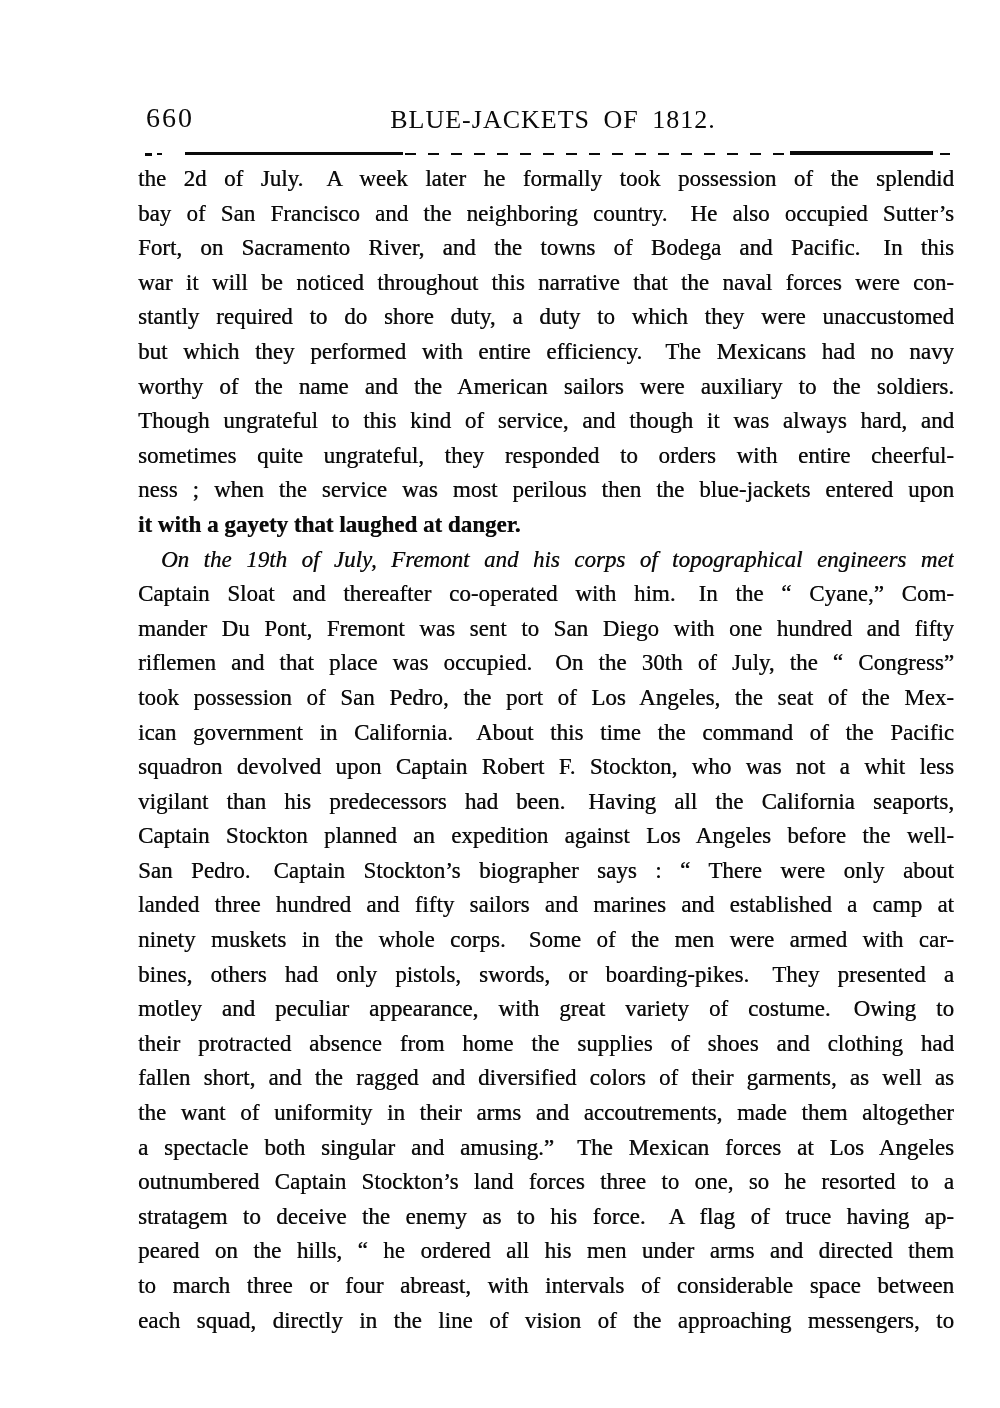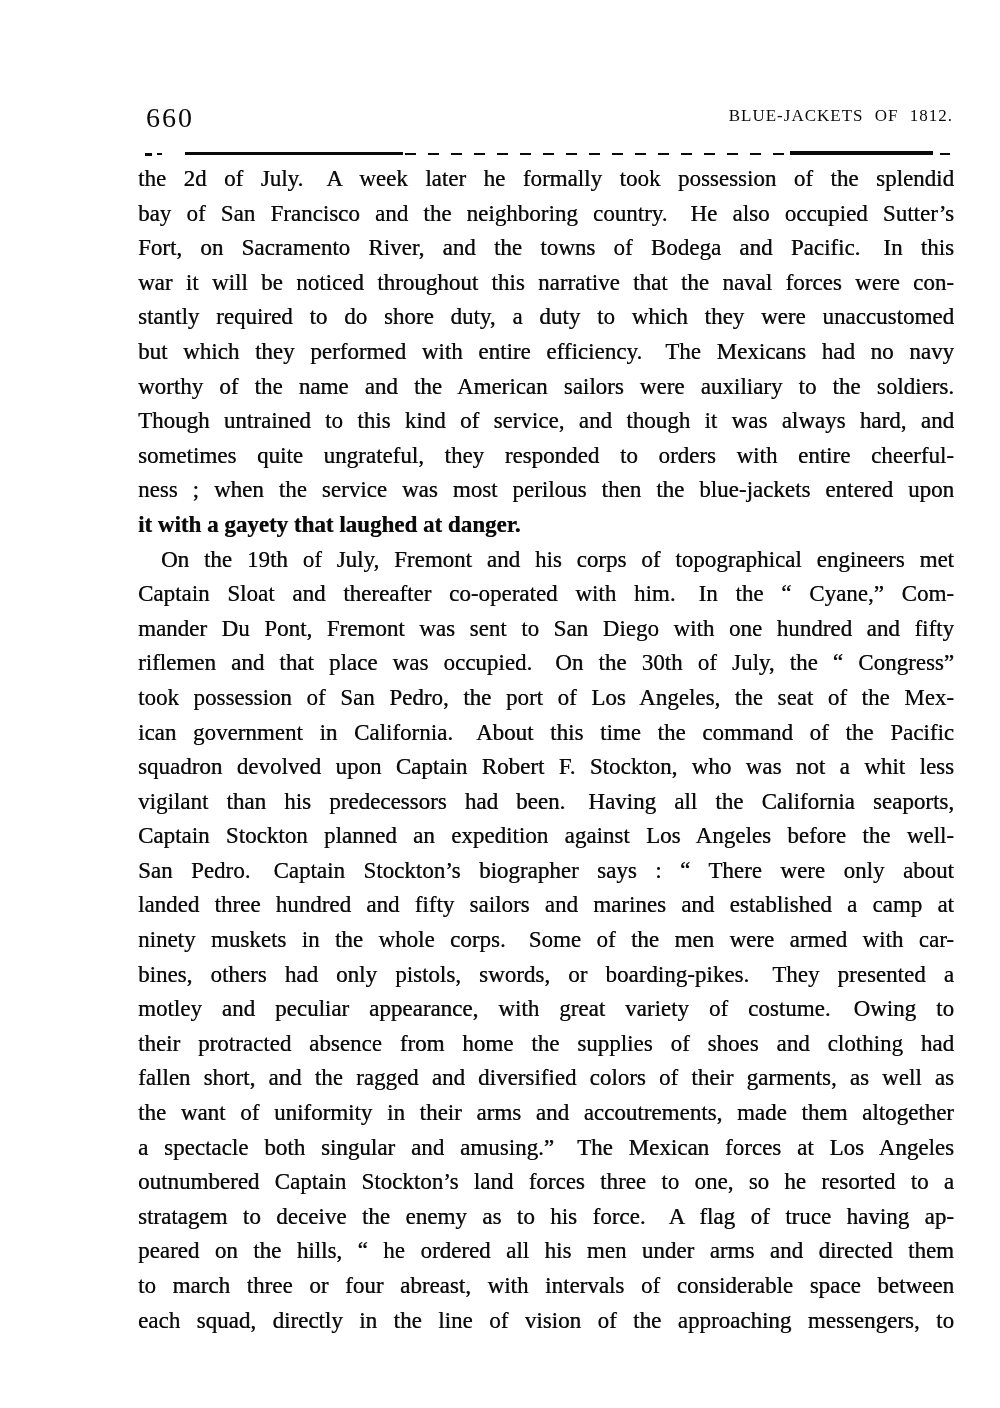--- a/index.html
+++ b/index.html
@@ -17,25 +17,25 @@
   .page-number {
     position: absolute;
     left: 146px;
     top: 104px;
     font-size: 28px;
     line-height: 1;
     letter-spacing: 2px;
   }
   .running-head {
     position: absolute;
-    left: 137px;
+    left: 145px;
     top: 107px;
     width: 816px;
-    text-align: right;
-    font-size: 17px;
+    text-align: center;
+    font-size: 26px;
     line-height: 1;
     letter-spacing: 1px;
     word-spacing: 6px;
   }
 
   
   .rule-seg { position: absolute; background: #0a0a0a; }
   .rule-tick1  { left: 145px; top: 153px; width: 7px;  height: 3px; }
   .rule-tick2  { left: 157px; top: 153px; width: 5px;  height: 2px; }
   .rule-solid1 { left: 185px; top: 152px; width: 218px; height: 3px; }
@@ -59,21 +59,21 @@
     text-shadow: 0.4px 0 0 rgba(10,10,10,0.72);
   }
   .line {
     height: 34.6px;
     overflow: hidden;
     text-align: justify;
     text-align-last: justify;
     white-space: nowrap;
   }
   .line.flush { text-align-last: left; font-weight: bold; }
-  .line.indent { text-indent: 23px; }
+  .line.indent { text-indent: 23px; font-style: italic; }
 </style>
 </head>
 <body>
 
 <div class="page-number">660</div>
 
 <div class="running-head">BLUE-JACKETS OF 1812.</div>
 
 <div>
   <div class="rule-seg rule-tick1"></div>
@@ -85,21 +85,21 @@
 </div>
 
 <div class="body-text">
     <div class="line">the 2d of July. A week later he formally took possession of the splendid</div>
     <div class="line">bay of San Francisco and the neighboring country. He also occupied Sutter’s</div>
     <div class="line">Fort, on Sacramento River, and the towns of Bodega and Pacific. In this</div>
     <div class="line">war it will be noticed throughout this narrative that the naval forces were con-</div>
     <div class="line">stantly required to do shore duty, a duty to which they were unaccustomed</div>
     <div class="line">but which they performed with entire efficiency. The Mexicans had no navy</div>
     <div class="line">worthy of the name and the American sailors were auxiliary to the soldiers.</div>
-    <div class="line">Though untrained to this kind of service, and though it was always hard, and</div>
+    <div class="line">Though ungrateful to this kind of service, and though it was always hard, and</div>
     <div class="line">sometimes quite ungrateful, they responded to orders with entire cheerful-</div>
     <div class="line">ness ; when the service was most perilous then the blue-jackets entered upon</div>
     <div class="line flush">it with a gayety that laughed at danger.</div>
     <div class="line indent">On the 19th of July, Fremont and his corps of topographical engineers met</div>
     <div class="line">Captain Sloat and thereafter co-operated with him. In the “ Cyane,” Com-</div>
     <div class="line">mander Du Pont, Fremont was sent to San Diego with one hundred and fifty</div>
     <div class="line">riflemen and that place was occupied. On the 30th of July, the “ Congress”</div>
     <div class="line">took possession of San Pedro, the port of Los Angeles, the seat of the Mex-</div>
     <div class="line">ican government in California. About this time the command of the Pacific</div>
     <div class="line">squadron devolved upon Captain Robert F. Stockton, who was not a whit less</div>

